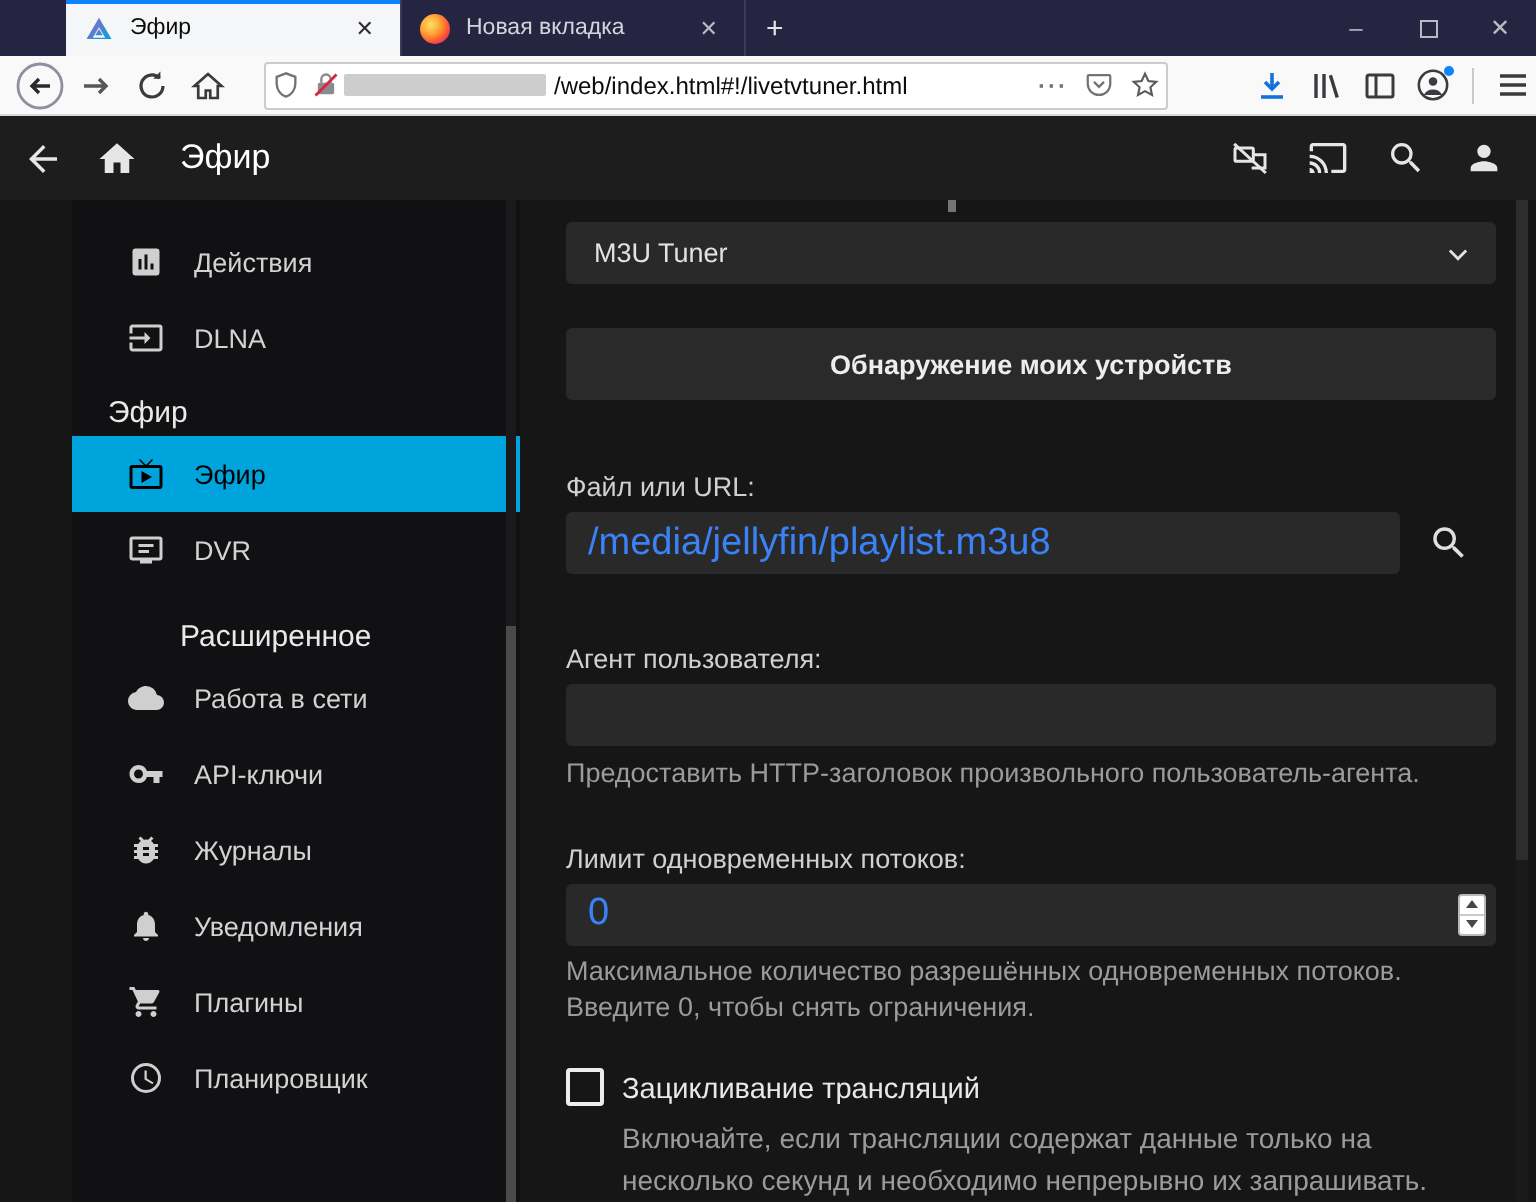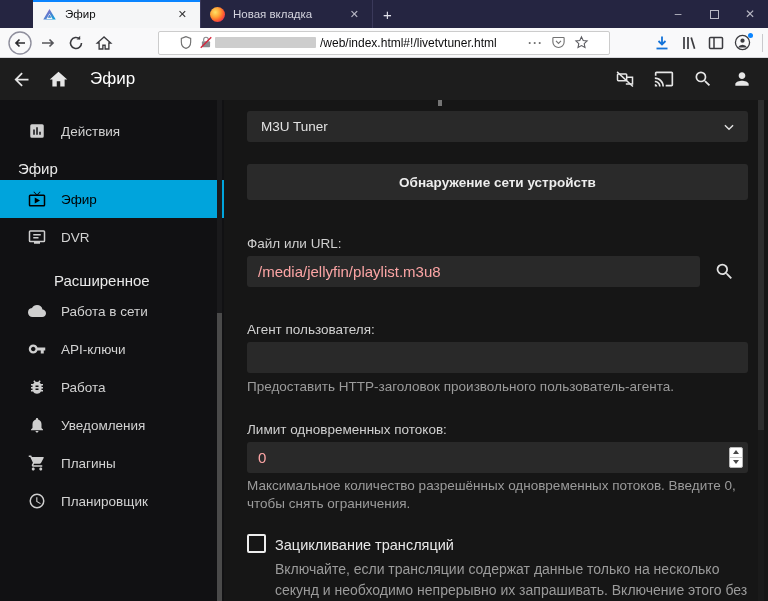--- a/index.html
+++ b/index.html
@@ -19,40 +19,40 @@
   .jf-icon{width:15px;height:15px;flex-shrink:0;}
   .ff-icon{width:15px;height:15px;border-radius:50%;flex-shrink:0;background:radial-gradient(circle at 35% 35%,#ffe066 0%,#ffa436 35%,#ff5f2e 60%,#e0246a 85%,#9059ff 100%);}
   .newtab-btn{color:#e3e3ec;font-size:15px;display:flex;align-items:center;padding:0 10px;}
   .win-controls{margin-left:auto;display:flex;align-items:center;color:#b9b9c5;}
   .win-btn{width:36px;text-align:center;font-size:12px;display:flex;align-items:center;justify-content:center;height:100%;}
   .maxi-glyph{display:inline-block;width:9px;height:9px;border:1px solid #b9b9c5;}
 
   
   .navbar{height:30px;background:#f9f9fa;border-bottom:1px solid #d7d7db;display:flex;align-items:center;flex-shrink:0;padding:0 6px;}
   .nav-btn{width:28px;height:26px;display:flex;align-items:center;justify-content:center;flex-shrink:0;}
-  .urlbar{width:452px;height:24px;background:#fff;border:1px solid #ccc;border-radius:2px;margin-left:40px;display:flex;align-items:center;padding:0 20px;flex-shrink:0;}
+  .urlbar{width:452px;height:24px;background:#fff;border:1px solid #ccc;border-radius:2px;margin-left:14px;display:flex;align-items:center;padding:0 3px;flex-shrink:0;}
   .url-text{font-size:12px;color:#0c0c0d;white-space:nowrap;margin-left:2px;}
   .redacted{width:101px;height:11px;background:#cdcdcd;border-radius:1px;margin:0 2px;flex-shrink:0;}
   .url-right{margin-left:auto;display:flex;align-items:center;gap:8px;color:#737373;}
   .overflow-dots{font-size:12px;font-weight:bold;letter-spacing:1px;color:#737373;}
   .toolbar-right{display:flex;align-items:center;margin-left:39px;gap:2px;}
   .toolbar-right .nav-btn{width:25px;}
   .tb-divider{width:1px;height:18px;background:#c9c9cc;margin:0 5px;}
   .acct-wrap{position:relative;}
   .acct-dot{position:absolute;top:3px;right:2px;width:5px;height:5px;border-radius:50%;background:#0a84ff;}
 
   
   .app-header{height:42px;background:#1d1d1d;display:flex;align-items:center;flex-shrink:0;padding:0 10px 0 9px;}
   .hdr-btn{width:24px;height:24px;display:flex;align-items:center;justify-content:center;flex-shrink:0;}
   .hdr-home{margin-left:13px;}
   .app-title{color:#fff;font-size:17px;margin-left:20px;}
   .hdr-right{margin-left:auto;display:flex;align-items:center;gap:15px;padding-right:4px;}
 
   
-  .app-body{flex:1;display:flex;position:relative;overflow:hidden;}
+  .app-body{flex:1;display:flex;position:relative;overflow:hidden;padding-left:36px;}
 
   
   .sidebar{width:224px;background:#111113;position:relative;flex-shrink:0;padding-top:12px;}
   .side-row{height:38px;display:flex;align-items:center;padding-left:28px;color:#d2d2d2;font-size:13.5px;}
   .side-row svg{flex-shrink:0;}
   .side-row .side-label{margin-left:15px;}
   .side-row.active{background:#00a4dc;color:#000;}
   .side-header{height:24px;display:flex;align-items:center;padding-left:18px;color:#e9e9e9;font-size:15px;margin-top:6px;}
   .side-header.big-gap{margin-top:12px;margin-left:36px;}
   .side-scroll{position:absolute;left:217px;top:0;bottom:0;width:5px;background:#1a1a1c;}
@@ -61,21 +61,21 @@
   
   .main{flex:1;position:relative;padding:0 20px 0 23px;overflow:hidden;}
   .remnant{position:absolute;left:214px;top:0;width:4px;height:6px;background:#757575;}
   .select{margin-top:11px;height:31px;background:#292929;border-radius:3px;display:flex;align-items:center;padding:0 14px;color:#e2e2e2;font-size:13.5px;position:relative;}
   .select svg{position:absolute;right:12px;top:9px;}
   .detect-btn{margin-top:22px;height:36px;background:#2a2a2a;border-radius:3px;display:flex;align-items:center;justify-content:center;color:#ededed;font-size:13.5px;font-weight:bold;}
   .fld-label{margin-top:36px;color:#d0d0d0;font-size:13.5px;}
   .fld-label.tight{margin-top:35px;}
   .fld-label.tight2{margin-top:26px;}
   .input-row{display:flex;align-items:center;margin-top:5px;}
-  .text-input{height:31px;background:#292929;border:none;border-radius:3px;color:#fca5a5;font-size:15px;font-family:"Liberation Sans",sans-serif;padding:0 11px;width:100%;outline:none;}
+  .text-input{height:31px;background:#292929;border:none;border-radius:3px;color:#3b82f6;font-size:19px;font-family:"Liberation Sans",sans-serif;padding:0 11px;width:100%;outline:none;}
   .input-row .text-input{flex:1;width:auto;}
   .search-btn{width:48px;height:31px;display:flex;align-items:center;justify-content:center;flex-shrink:0;}
   .num-wrap{position:relative;margin-top:5px;}
   .spinner{position:absolute;right:5px;top:5px;width:14px;height:21px;background:#fff;border:1px solid #b9b9b9;border-radius:2px;display:flex;flex-direction:column;}
   .spin-half{flex:1;display:flex;align-items:center;justify-content:center;}
   .spin-half.up{border-bottom:1px solid #c9c9c9;}
   .tri-up{width:0;height:0;border-left:3px solid transparent;border-right:3px solid transparent;border-bottom:4px solid #474747;}
   .tri-down{width:0;height:0;border-left:3px solid transparent;border-right:3px solid transparent;border-top:4px solid #474747;}
   .help-text{margin-top:5px;color:#9b9b9b;font-size:13.5px;line-height:1.33;}
   .check-row{margin-top:21px;display:flex;align-items:flex-end;}
@@ -244,20 +244,26 @@
 
   <div class="app-body">
 
     <div class="sidebar">
       <div class="side-row">
         <svg width="18" height="18" viewBox="0 0 24 24">
             <path fill="#cfcfcf" d="M19 3H5a2 2 0 0 0-2 2v14a2 2 0 0 0 2 2h14a2 2 0 0 0 2-2V5a2 2 0 0 0-2-2zM9 17H7v-7h2v7zm4 0h-2V7h2v10zm4 0h-2v-4h2v4z"></path>
           </svg>
         <span class="side-label">Действия</span>
       </div>
+      <div class="side-row">
+        <svg width="18" height="18" viewBox="0 0 24 24">
+            <path fill="#cfcfcf" d="M21 3.01H3c-1.1 0-2 .9-2 2V9h2V4.99h18v14.03H3V15H1v4.01c0 1.1.9 1.98 2 1.98h18c1.1 0 2-.88 2-1.98v-14a2 2 0 0 0-2-2zM11 16l4-4-4-4v3H1v2h10v3z"></path>
+          </svg>
+        <span class="side-label">DLNA</span>
+      </div>
       <div class="side-header">Эфир</div>
       <div class="side-row active">
         <svg width="18" height="18" viewBox="0 0 24 24">
             <path fill="#000" d="M21 6h-7.59l3.29-3.29L16 2l-4 4-4-4-.71.71L10.59 6H3a2 2 0 0 0-2 2v12a2 2 0 0 0 2 2h18a2 2 0 0 0 2-2V8a2 2 0 0 0-2-2zm0 14H3V8h18v12zM9 10v8l7-4z"></path>
           </svg>
         <span class="side-label">Эфир</span>
       </div>
       <div class="side-row">
         <svg width="18" height="18" viewBox="0 0 24 24">
             <path fill="#cfcfcf" d="M21 3H3a2 2 0 0 0-2 2v12a2 2 0 0 0 2 2h5v2h8v-2h5a2 2 0 0 0 2-2V5a2 2 0 0 0-2-2zm0 14H3V5h18v12zM7 8h10v2H7zm0 4h7v2H7z"></path>
@@ -274,21 +280,21 @@
       <div class="side-row">
         <svg width="18" height="18" viewBox="0 0 24 24">
             <path fill="#cfcfcf" d="M12.65 10A5.99 5.99 0 0 0 7 6c-3.31 0-6 2.69-6 6s2.69 6 6 6a5.99 5.99 0 0 0 5.65-4H17v4h4v-4h2v-4H12.65zM7 15c-1.65 0-3-1.35-3-3s1.35-3 3-3 3 1.35 3 3-1.35 3-3 3z"></path>
           </svg>
         <span class="side-label">API-ключи</span>
       </div>
       <div class="side-row">
         <svg width="18" height="18" viewBox="0 0 24 24">
             <path fill="#cfcfcf" d="M20 8h-2.81a5.985 5.985 0 0 0-1.82-1.96L17 4.41 15.59 3l-2.17 2.17a6.002 6.002 0 0 0-2.83 0L8.41 3 7 4.41l1.62 1.63C7.88 6.55 7.26 7.22 6.81 8H4v2h2.09c-.05.33-.09.66-.09 1v1H4v2h2v1c0 .34.04.67.09 1H4v2h2.81c1.04 1.79 2.97 3 5.19 3s4.15-1.21 5.19-3H20v-2h-2.09c.05-.33.09-.66.09-1v-1h2v-2h-2v-1c0-.34-.04-.67-.09-1H20V8zm-6 8h-4v-2h4v2zm0-4h-4v-2h4v2z"></path>
           </svg>
-        <span class="side-label">Работа</span>
+        <span class="side-label">Журналы</span>
       </div>
       <div class="side-row">
         <svg width="18" height="18" viewBox="0 0 24 24">
             <path fill="#cfcfcf" d="M12 22c1.1 0 2-.9 2-2h-4c0 1.1.89 2 2 2zm6-6v-5c0-3.07-1.64-5.64-4.5-6.32V4c0-.83-.67-1.5-1.5-1.5s-1.5.67-1.5 1.5v.68C7.63 5.36 6 7.92 6 11v5l-2 2v1h16v-1l-2-2z"></path>
           </svg>
         <span class="side-label">Уведомления</span>
       </div>
       <div class="side-row">
         <svg width="18" height="18" viewBox="0 0 24 24">
             <path fill="#cfcfcf" d="M7 18c-1.1 0-1.99.9-1.99 2S5.9 22 7 22s2-.9 2-2-.9-2-2-2zM1 2v2h2l3.6 7.59-1.35 2.45c-.16.28-.25.61-.25.96 0 1.1.9 2 2 2h12v-2H7.42c-.14 0-.25-.11-.25-.25l.03-.12.9-1.63h7.45c.75 0 1.41-.41 1.75-1.03l3.58-6.49A1 1 0 0 0 20 4H5.21l-.94-2H1zm16 16c-1.1 0-1.99.9-1.99 2s.89 2 1.99 2 2-.9 2-2-.9-2-2-2z"></path>
@@ -309,21 +315,21 @@
     <div class="main">
       <div class="remnant"></div>
 
       <div class="select">
         <span>M3U Tuner</span>
         <svg width="14" height="14" viewBox="0 0 24 24">
           <path d="M5 9l7 7 7-7" fill="none" stroke="#e2e2e2" stroke-width="2.4"></path>
         </svg>
       </div>
 
-      <div class="detect-btn">Обнаружение сети устройств</div>
+      <div class="detect-btn">Обнаружение моих устройств</div>
 
       <div class="fld-label">Файл или URL:</div>
       <div class="input-row">
         <input class="text-input" type="text" value="/media/jellyfin/playlist.m3u8" style="">
         <div class="search-btn">
           <svg width="21" height="21" viewBox="0 0 24 24">
             <path d="M15.5 14h-.79l-.28-.27A6.471 6.471 0 0 0 16 9.5 6.5 6.5 0 1 0 9.5 16c1.61 0 3.09-.59 4.23-1.57l.27.28v.79l5 4.99L20.49 19l-4.99-5zm-6 0C7.01 14 5 11.99 5 9.5S7.01 5 9.5 5 14 7.01 14 9.5 11.99 14 9.5 14z" fill="#e0e0e0"></path>
           </svg>
         </div>
       </div>

